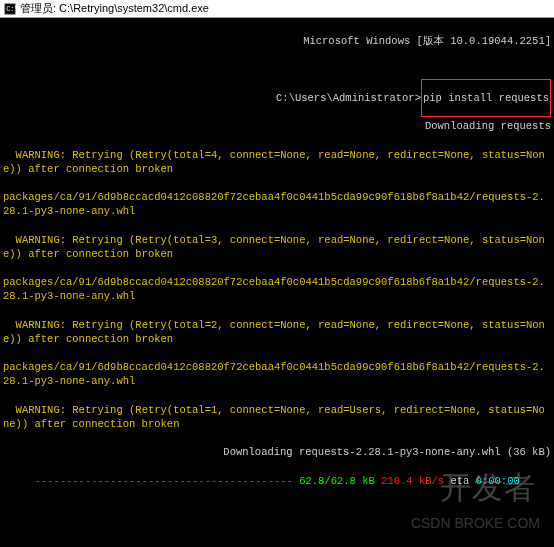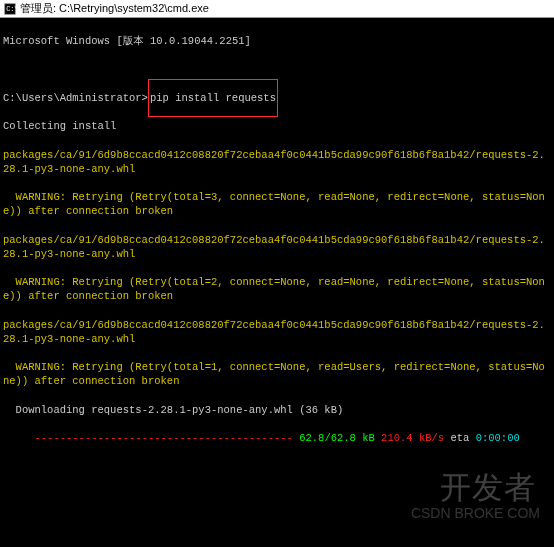--- a/index.html
+++ b/index.html
@@ -23,41 +23,41 @@
     border-bottom: 1px solid #999;
   }
   .titlebar .tb-icon { width: 12px; height: 12px; display: inline-flex; }
   .titlebar .tb-text { font-size: 11px; font-family: "Segoe UI", sans-serif; }
   .terminal {
     padding: 2px 3px;
     white-space: pre;
     color: #ccc;
   }
   .ln { display: block; white-space: pre-wrap; word-break: break-all; }
-  .w { color: #ccc; }         
+  .w { color: #ccc; text-align: right; }         
   .y { color: #d4c200; }      
   .r { color: #ff1f1f; }      
   .g { color: #00fe00; }      
   .c { color: #00dede; }
   .box { border: 1px solid #ff2a2a; padding: 12px 1px; display: inline; }
   .watermark {
     position: absolute;
     right: 18px;
     bottom: 38px;
     color: rgba(255,255,255,0.25);
     font-family: "Microsoft YaHei", sans-serif;
     font-size: 31px;
     font-weight: 500;
     pointer-events: none;
     letter-spacing: 1px;
   }
   .watermark2 {
     position: absolute;
     right: 14px;
-    bottom: 24px;
+    bottom: 14px;
     color: rgba(255,255,255,0.2);
     font-family: "Segoe UI", sans-serif;
     font-size: 14px;
     font-weight: 400;
     pointer-events: none;
   }
 </style>
 </head>
 <body>
 
@@ -68,21 +68,22 @@
       <text x="3" y="11" font-size="9" fill="#fff">C:\</text>
     </svg>
   </span>
   <span class="tb-text">管理员: C:\Retrying\system32\cmd.exe</span>
 </div>
 
 <div class="terminal">
 <span class="ln w">Microsoft Windows [版本 10.0.19044.2251]</span>
 <span class="ln">&nbsp;</span>
 <span class="ln w"><span>C:\Users\Administrator&gt;</span><span class="box">pip install requests</span></span>
-<span class="ln w">Collecting install</span>
+<span class="ln w">Downloading requests</span>
+<span class="ln y">  WARNING: Retrying (Retry(total=4, connect=None, read=None, redirect=None, status=None)) after connection broken</span>
 <span class="ln y">packages/ca/91/6d9b8ccacd0412c08820f72cebaa4f0c0441b5cda99c90f618b6f8a1b42/requests-2.28.1-py3-none-any.whl</span>
 <span class="ln y">  WARNING: Retrying (Retry(total=3, connect=None, read=None, redirect=None, status=None)) after connection broken</span>
 <span class="ln y">packages/ca/91/6d9b8ccacd0412c08820f72cebaa4f0c0441b5cda99c90f618b6f8a1b42/requests-2.28.1-py3-none-any.whl</span>
 <span class="ln y">  WARNING: Retrying (Retry(total=2, connect=None, read=None, redirect=None, status=None)) after connection broken</span>
 <span class="ln y">packages/ca/91/6d9b8ccacd0412c08820f72cebaa4f0c0441b5cda99c90f618b6f8a1b42/requests-2.28.1-py3-none-any.whl</span>
 <span class="ln y">  WARNING: Retrying (Retry(total=1, connect=None, read=Users, redirect=None, status=None)) after connection broken</span>
 <span class="ln w">  Downloading requests-2.28.1-py3-none-any.whl (36 kB)</span>
 <span class="ln"><span class="r">     ----------------------------------------- </span><span class="g">62.8/62.8 kB</span> <span class="r">210.4 kB/s</span> <span class="w">eta</span> <span class="c">0:00:00</span></span>
 
 

